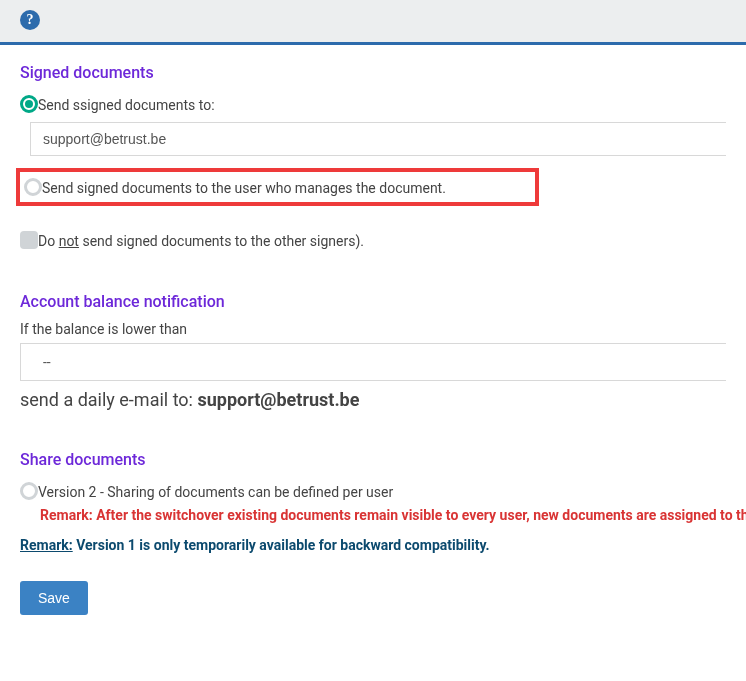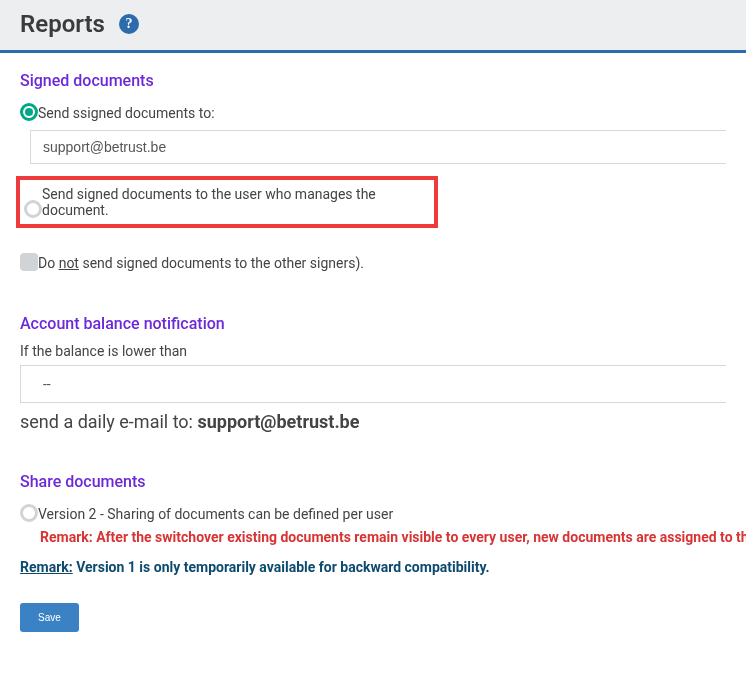--- a/index.html
+++ b/index.html
@@ -89,21 +89,21 @@
     border-right: none;
     width: calc(100% - 10px);
     font-size: 14px;
     color: #555;
     background: #fff;
   }
   .highlight-box {
     border: 4px solid #ee3a3a;
     padding: 4px 2px;
     margin: 2px 0 10px -4px;
-    width: 422px;
+    width: 523px;
   }
   .highlight-box .opt-row { padding: 2px 2px; }
   .balance-label {
     font-size: 14px;
     color: #444;
     margin: 4px 0 6px 0;
   }
   .balance-select {
     margin: 0 0 8px 0;
     padding: 10px 12px;
@@ -131,31 +131,30 @@
     margin-top: 14px;
     font-weight: bold;
   }
   .remark-line .u { text-decoration: underline; }
   .not-u { text-decoration: underline; }
   .save-btn {
     background: #3b82c4;
     color: #fff;
     border: none;
     padding: 9px 18px;
-    font-size: 10px;
+    font-size: 14px;
     border-radius: 3px;
     cursor: pointer;
   }
 </style>
 </head>
 <body>
 
 <div class="header-bar">
   <h1>
-    <span>Reports</span>
     <span class="help-icon">?</span>
   </h1>
 </div>
 
 <div class="content">
 
   
   <div class="section">
     <h2>Signed documents</h2>
 

